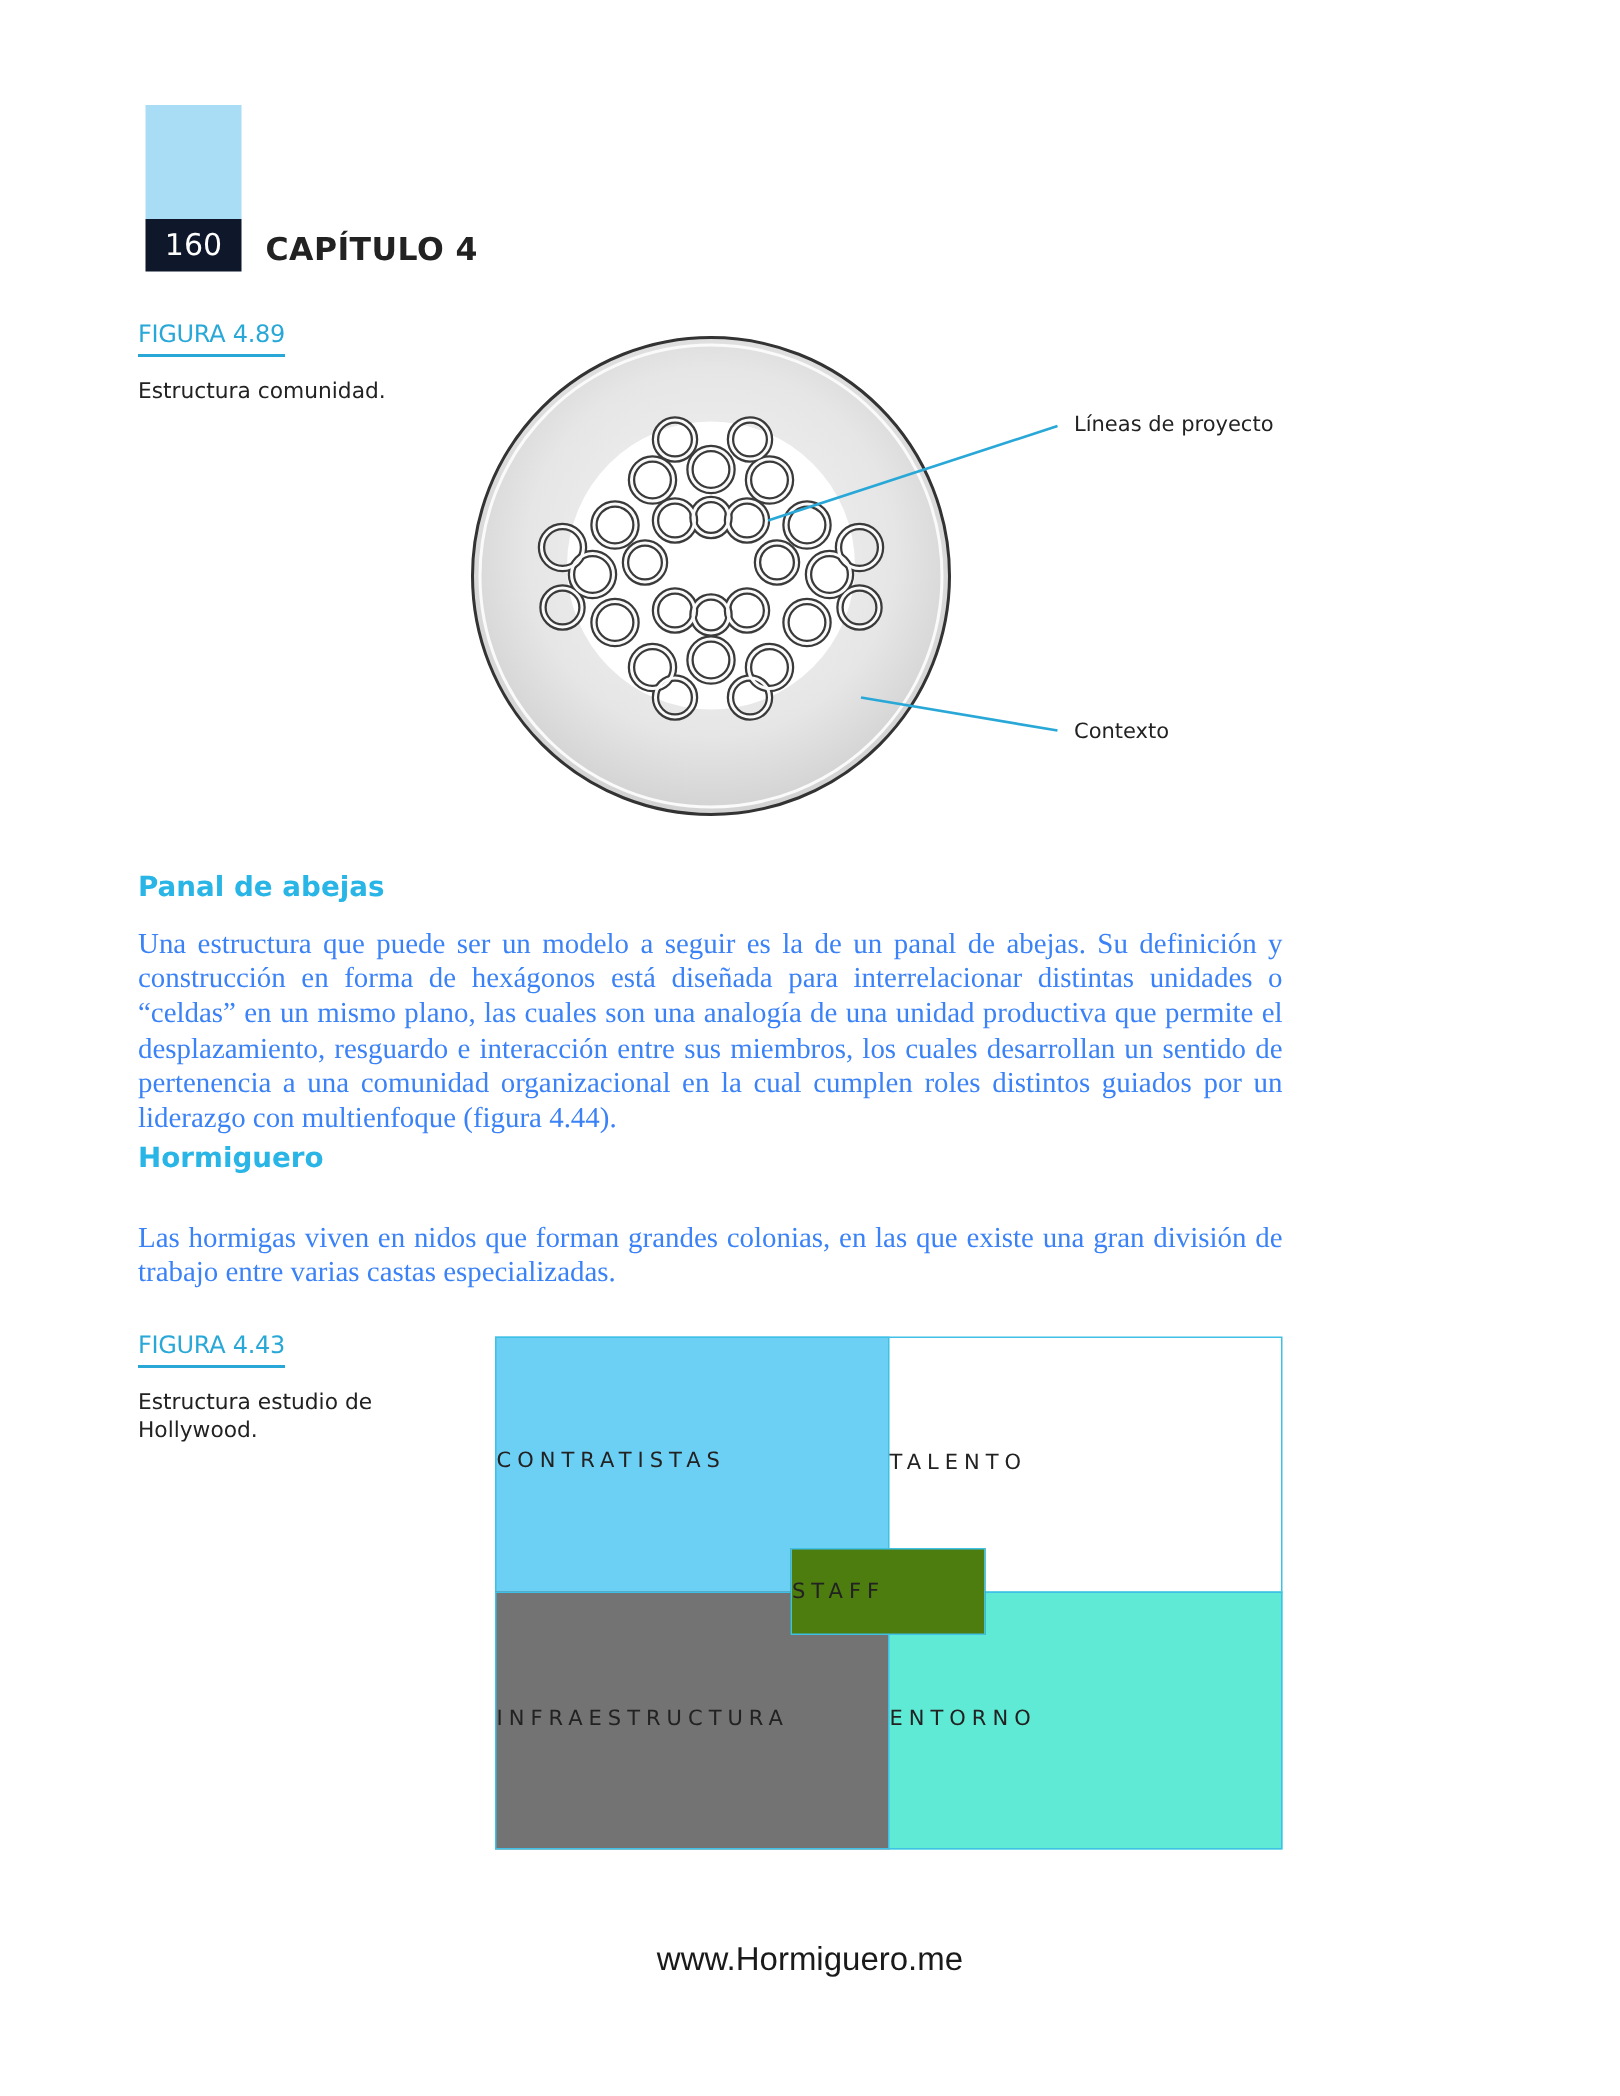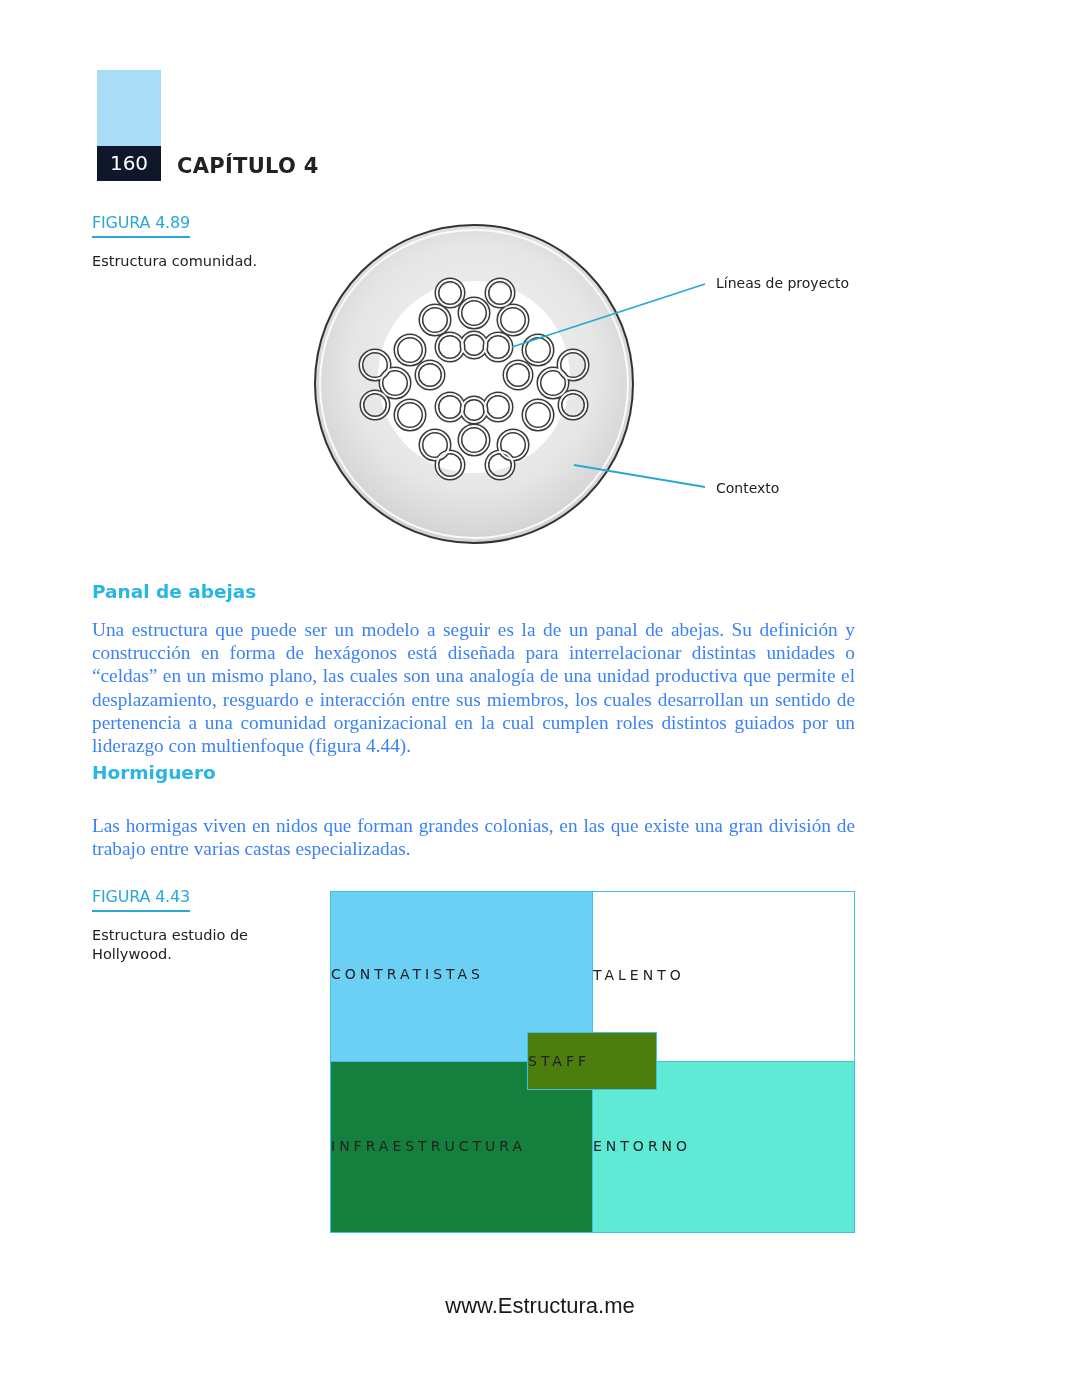--- a/index.html
+++ b/index.html
@@ -115,24 +115,24 @@
 <div class="abs fig-label" style="left:92px; top:887px;">FIGURA 4.43</div>
 <div class="abs fig-caption" style="left:92px; top:926px; width:160px;">Estructura estudio de Hollywood.</div>
 
 <div class="abs" style="left:330px; top:891px; width:525px; height:342px;">
   <div class="quad" style="left:0; top:0; width:263px; height:171px; background:#6ccff4; border:1.5px solid #3fc0e6; padding-bottom:2px;">
     <span style="margin-top:-4px;">CONTRATISTAS</span>
   </div>
   <div class="quad" style="left:262px; top:0; width:263px; height:171px; background:#ffffff; border:1.5px solid #3fc0e6;">
     <span style="margin-top:-4px;">TALENTO</span>
   </div>
-  <div class="quad" style="left:0; top:170px; width:263px; height:172px; background:#15803d; border:1.5px solid #3fc0e6;">
+  <div class="quad" style="left:0; top:170px; width:263px; height:172px; background:#737373; border:1.5px solid #3fc0e6;">
     <span style="margin-top:-2px;">INFRAESTRUCTURA</span>
   </div>
   <div class="quad" style="left:262px; top:170px; width:263px; height:172px; background:#5eead4; border:1.5px solid #3fc0e6;">
     <span style="margin-top:-2px;">ENTORNO</span>
   </div>
   <div class="quad" style="left:197px; top:141px; width:130px; height:58px; background:#4d7c0f; border:1.5px solid #3fc0e6;">
     <span>STAFF</span>
   </div>
 </div>
 
-<div class="abs footer">www.Estructura.me</div>
+<div class="abs footer">www.Hormiguero.me</div>
 
 </body></html>

